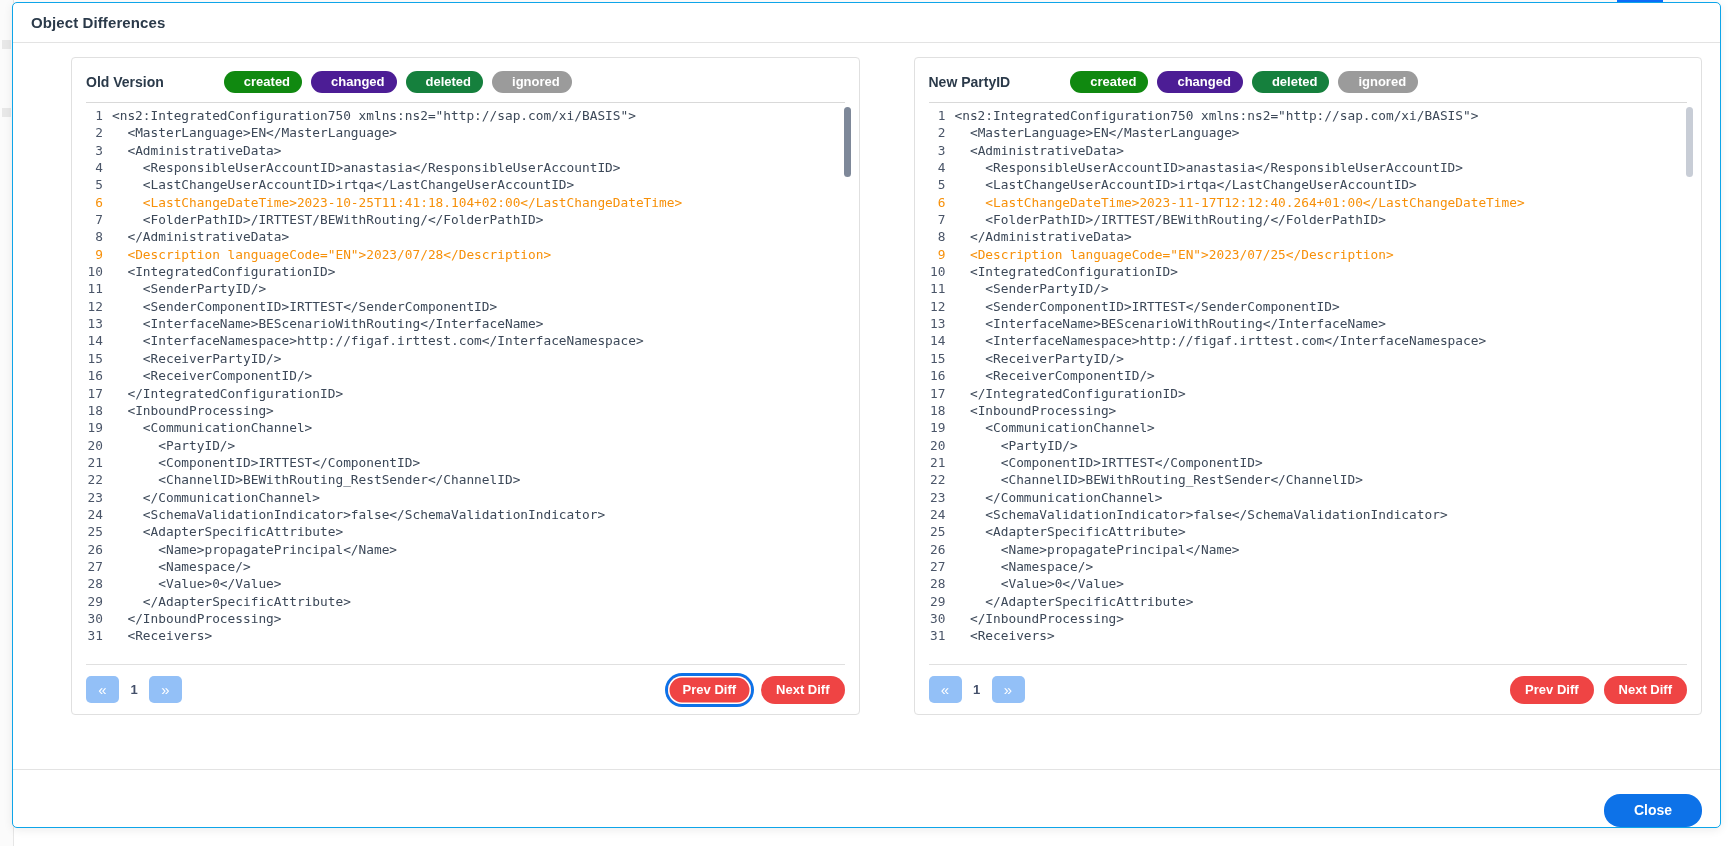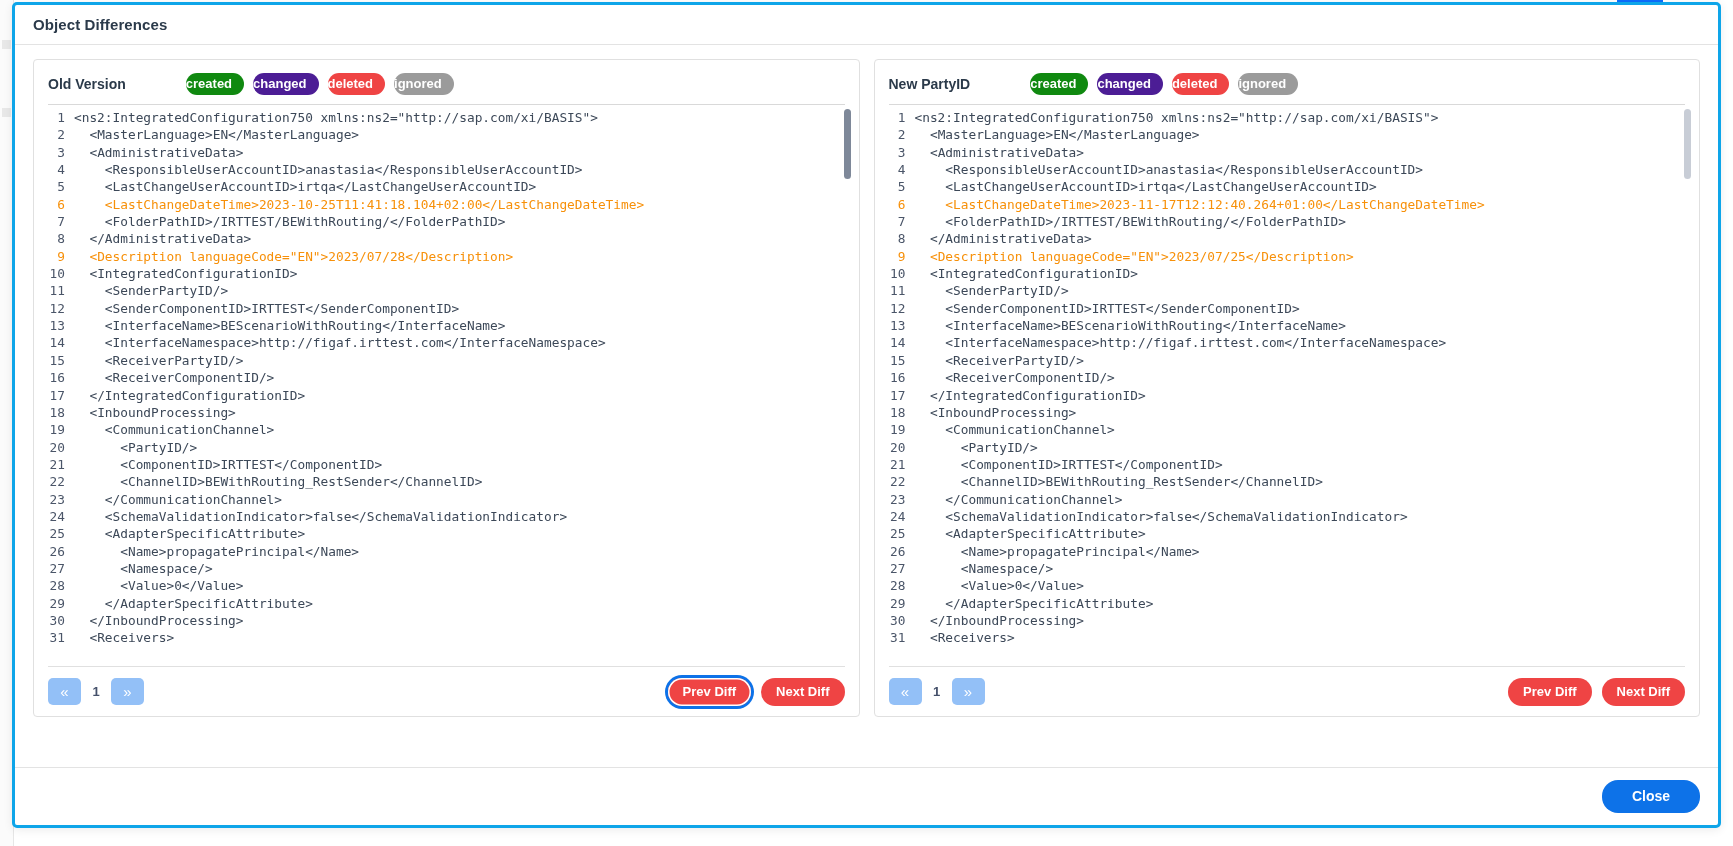--- a/index.html
+++ b/index.html
@@ -37,21 +37,21 @@
     position: absolute; left: 2px; top: 108px;
     width: 9px; height: 9px; background: #e8e8e8;
   }
 
   
   .modal {
     position: absolute;
     left: 12px; top: 2px;
     width: 1709px; height: 826px;
     background: #ffffff;
-    border: 3px solid #0ea5e9;
+    border: 1px solid #0ea5e9;
     border-radius: 5px;
     box-shadow: 0 2px 10px rgba(0,0,0,0.08);
     display: flex;
     flex-direction: column;
   }
   .modal-header {
     height: 40px;
     flex: 0 0 40px;
     display: flex;
     align-items: center;
@@ -68,35 +68,36 @@
     flex: 1 1 auto;
     padding: 14px 18px 0 18px;
     display: flex;
     gap: 14px;
     overflow: hidden;
   }
   .modal-footer {
     flex: 0 0 58px;
     border-top: 1px solid #e3e3e3;
     display: flex;
-    align-items: center;
+    align-items: flex-end;
     justify-content: flex-end;
     padding: 0 18px;
   }
 
   
   .panel {
     flex: 1 1 0;
     min-width: 0;
     border: 1px solid #e0e0e0;
     border-radius: 4px;
     background: #ffffff;
     display: flex;
     flex-direction: column;
     height: 658px;
+    margin-left: 40px;
   }
   .panel-head {
     flex: 0 0 36px;
     display: flex;
     align-items: center;
     gap: 10px;
     padding: 0 14px;
     margin-top: 6px;
   }
   .panel-label {
@@ -108,28 +109,28 @@
   }
   .legend {
     display: flex;
     gap: 9px;
     align-items: center;
   }
   .badge {
     color: #fff;
     font-size: 13px;
     font-weight: bold;
-    padding: 4px 12px 5px 0;
+    padding: 4px 12px 5px 20px;
     border-radius: 12px;
     line-height: 1;
     white-space: nowrap;
   }
   .badge.created { background: #108910; }
   .badge.changed { background: #4c1d95; }
-  .badge.deleted { background: #ef4444; }
+  .badge.deleted { background: #15803d; }
   .badge.ignored { background: #9b9b9b; text-align: center; }
 
   .panel-sep {
     height: 1px;
     background: #d9d9d9;
     margin: 2px 14px 0 14px;
   }
 
   .code-wrap {
     flex: 1 1 auto;

